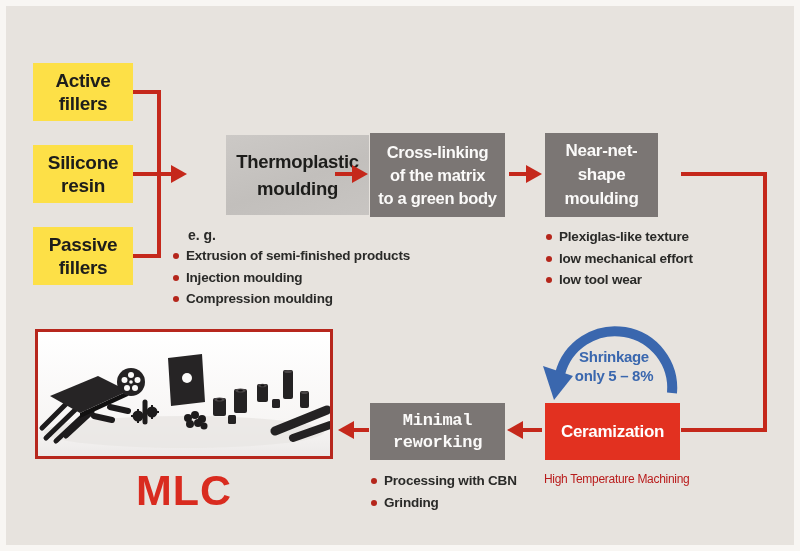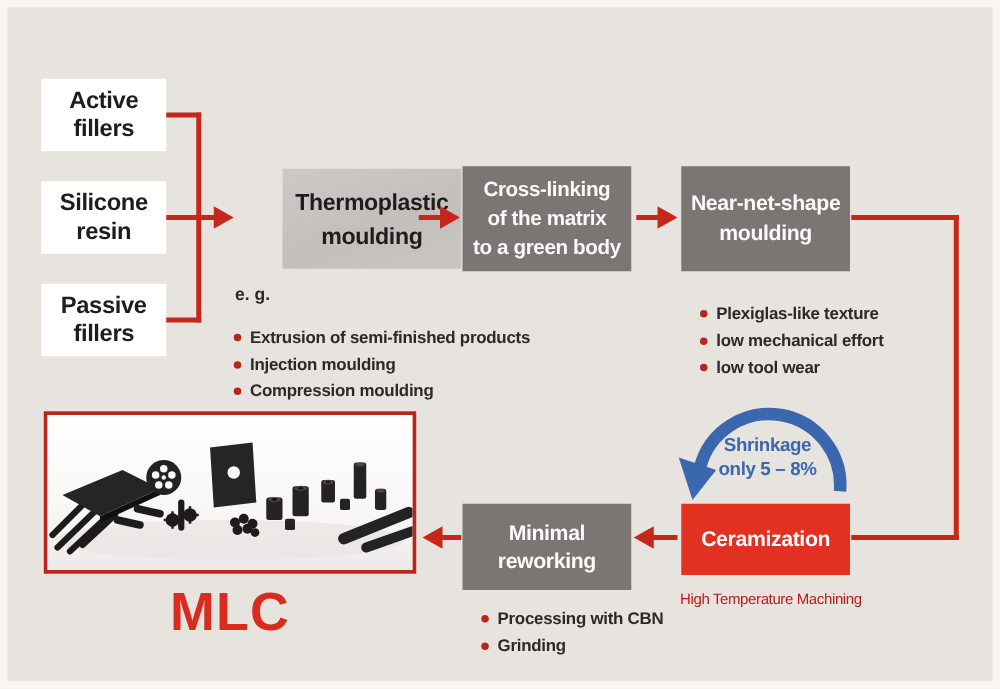--- a/index.html
+++ b/index.html
@@ -2,33 +2,33 @@
 <html><head>
 <meta charset="utf-8">
 <style>
   html,body{margin:0;padding:0;}
   body{font-family:"Liberation Sans","DejaVu Sans",sans-serif;background:#ffffff;}
   .canvas{position:relative;width:800px;height:551px;background:#e7e3de;overflow:hidden;
           box-shadow:inset 0 0 0 6px rgba(252,250,247,.8);}
   
   .box{position:absolute;display:flex;flex-direction:column;align-items:center;justify-content:center;
        text-align:center;font-weight:700;box-sizing:border-box;letter-spacing:-0.3px;}
-  .white-box{background:#ffffff;color:#1d1d1b;font-size:19px;line-height:23px;width:100px;height:58px;}
+  .white-box{background:#fde047;color:#1d1d1b;font-size:19px;line-height:23px;width:100px;height:58px;}
   .light-box{background:#c6c3c0;color:#1d1d1b;font-size:18.5px;line-height:27px;
              background:linear-gradient(160deg,#ccc9c6 0%,#c2bfbc 55%,#c8c5c2 100%);margin-left:38px;}
   .gray-box{background:#7b7674;color:#fbfaf9;}
   .red-box{background:#e23120;color:#ffffff;}
   
   .hline,.vline{position:absolute;background:#c5281b;}
   .ah-right{position:absolute;width:0;height:0;border-top:9px solid transparent;
             border-bottom:9px solid transparent;border-left:16px solid #c5281b;}
   .ah-left{position:absolute;width:0;height:0;border-top:9px solid transparent;
            border-bottom:9px solid transparent;border-right:16px solid #c5281b;}
   
-  .bullets{list-style:none;position:absolute;margin:14px;padding:0;font-weight:700;
+  .bullets{list-style:none;position:absolute;margin:0;padding:0;font-weight:700;
            font-size:13.5px;color:#2a2a28;letter-spacing:-0.2px;}
   .bullets li{position:relative;padding-left:14px;line-height:21.5px;white-space:nowrap;}
   .bullets li::before{content:"";position:absolute;left:1px;top:8px;width:6px;height:6px;
                       border-radius:50%;background:#b5261b;}
   .note-title{position:absolute;font-weight:700;font-size:14px;color:#2a2a28;}
   .caption{position:absolute;font-weight:400;font-size:12px;color:#b91c1c;
            letter-spacing:-0.3px;white-space:nowrap;}
   .shrink-text{position:absolute;left:560px;top:347px;width:108px;text-align:center;
                color:#3a67ae;font-weight:700;font-size:15px;line-height:19px;letter-spacing:-0.3px;}
   .photo-box{position:absolute;left:35px;top:329px;width:298px;height:130px;
@@ -76,21 +76,21 @@
 
   <div class="box gray-box" style="left:370px;top:133px;width:135px;height:84px;font-size:16.5px;line-height:23px;">
     <div>Cross-linking</div>
     <div>of the matrix</div>
     <div>to a green body</div>
   </div>
 
   <div class="hline" style="left:509px;top:172px;width:19px;height:4px;"></div>
   <div class="ah-right" style="left:526px;top:165px;"></div>
 
-  <div class="box gray-box" style="left:545px;top:133px;width:135px;height:84px;font-size:17px;line-height:24px;">
+  <div class="box gray-box" style="left:545px;top:133px;width:113px;height:84px;font-size:17px;line-height:24px;">
     <div>Near-net-shape</div>
     <div>moulding</div>
   </div>
   <ul class="bullets" style="left:545px;top:226px;">
     <li>Plexiglas-like texture</li>
     <li>low mechanical effort</li>
     <li>low tool wear</li>
   </ul>
 
   <div class="hline" style="left:681px;top:172px;width:86px;height:4px;"></div>
@@ -107,21 +107,21 @@
   </div>
 
   <div class="box red-box" style="left:545px;top:403px;width:135px;height:57px;font-size:17px;line-height:22px;">
     <div>Ceramization</div>
   </div>
   <div class="caption" style="left:544px;top:472px;">High Temperature Machining</div>
 
   <div class="hline" style="left:521px;top:428px;width:21px;height:4px;"></div>
   <div class="ah-left" style="left:507px;top:421px;"></div>
 
-  <div class="box gray-box" style="left:370px;top:403px;width:135px;height:69px;font-size:17px;line-height:22px;">
+  <div class="box gray-box" style="left:370px;top:403px;width:135px;height:57px;font-size:17px;line-height:22px;font-family:Liberation Mono, monospace;">
     <div>Minimal</div>
     <div>reworking</div>
   </div>
   <ul class="bullets" style="left:370px;top:470px;">
     <li>Processing with CBN</li>
     <li>Grinding</li>
   </ul>
 
   <div class="hline" style="left:352px;top:428px;width:17px;height:4px;"></div>
   <div class="ah-left" style="left:338px;top:421px;"></div>

